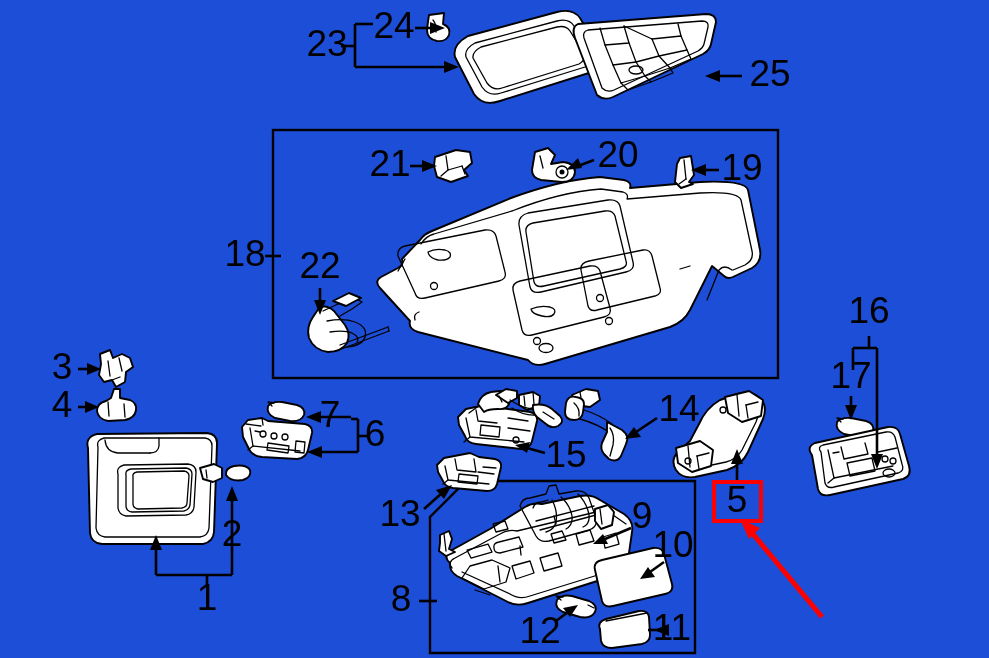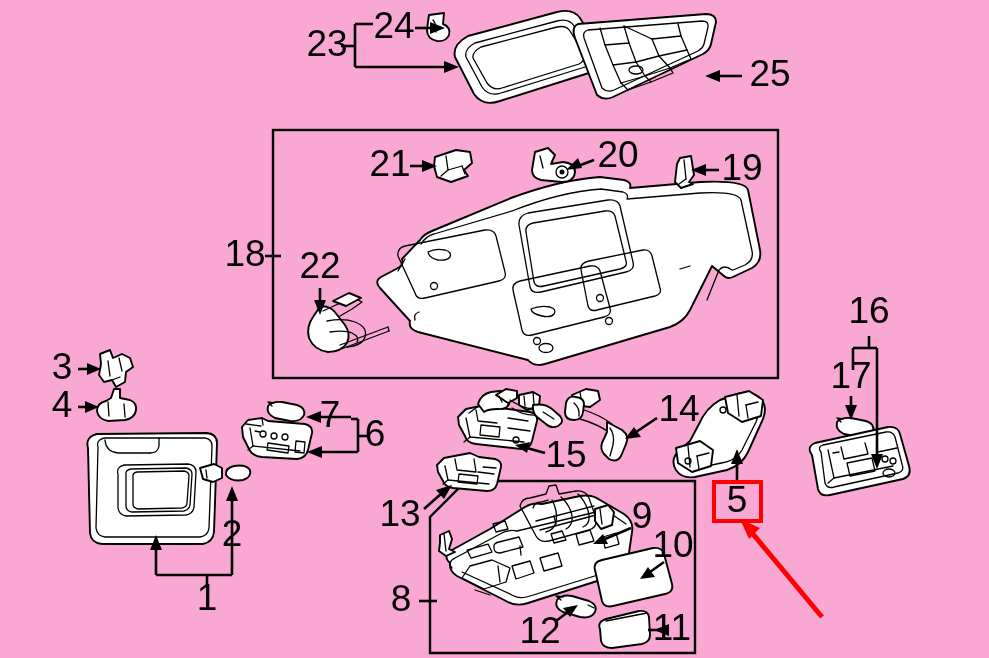--- a/index.html
+++ b/index.html
@@ -8,21 +8,21 @@
     padding: 0;
     background: #ffffff;
   }
   body {
     font-family: "Liberation Sans", sans-serif;
   }
   #diagram-root {
     position: relative;
     width: 989px;
     height: 658px;
-    background: #f9a8d4;
+    background: #1d4ed8;
     overflow: hidden;
   }
   #diagram-svg {
     position: absolute;
     left: 0;
     top: 0;
     width: 989px;
     height: 658px;
     display: block;
   }

